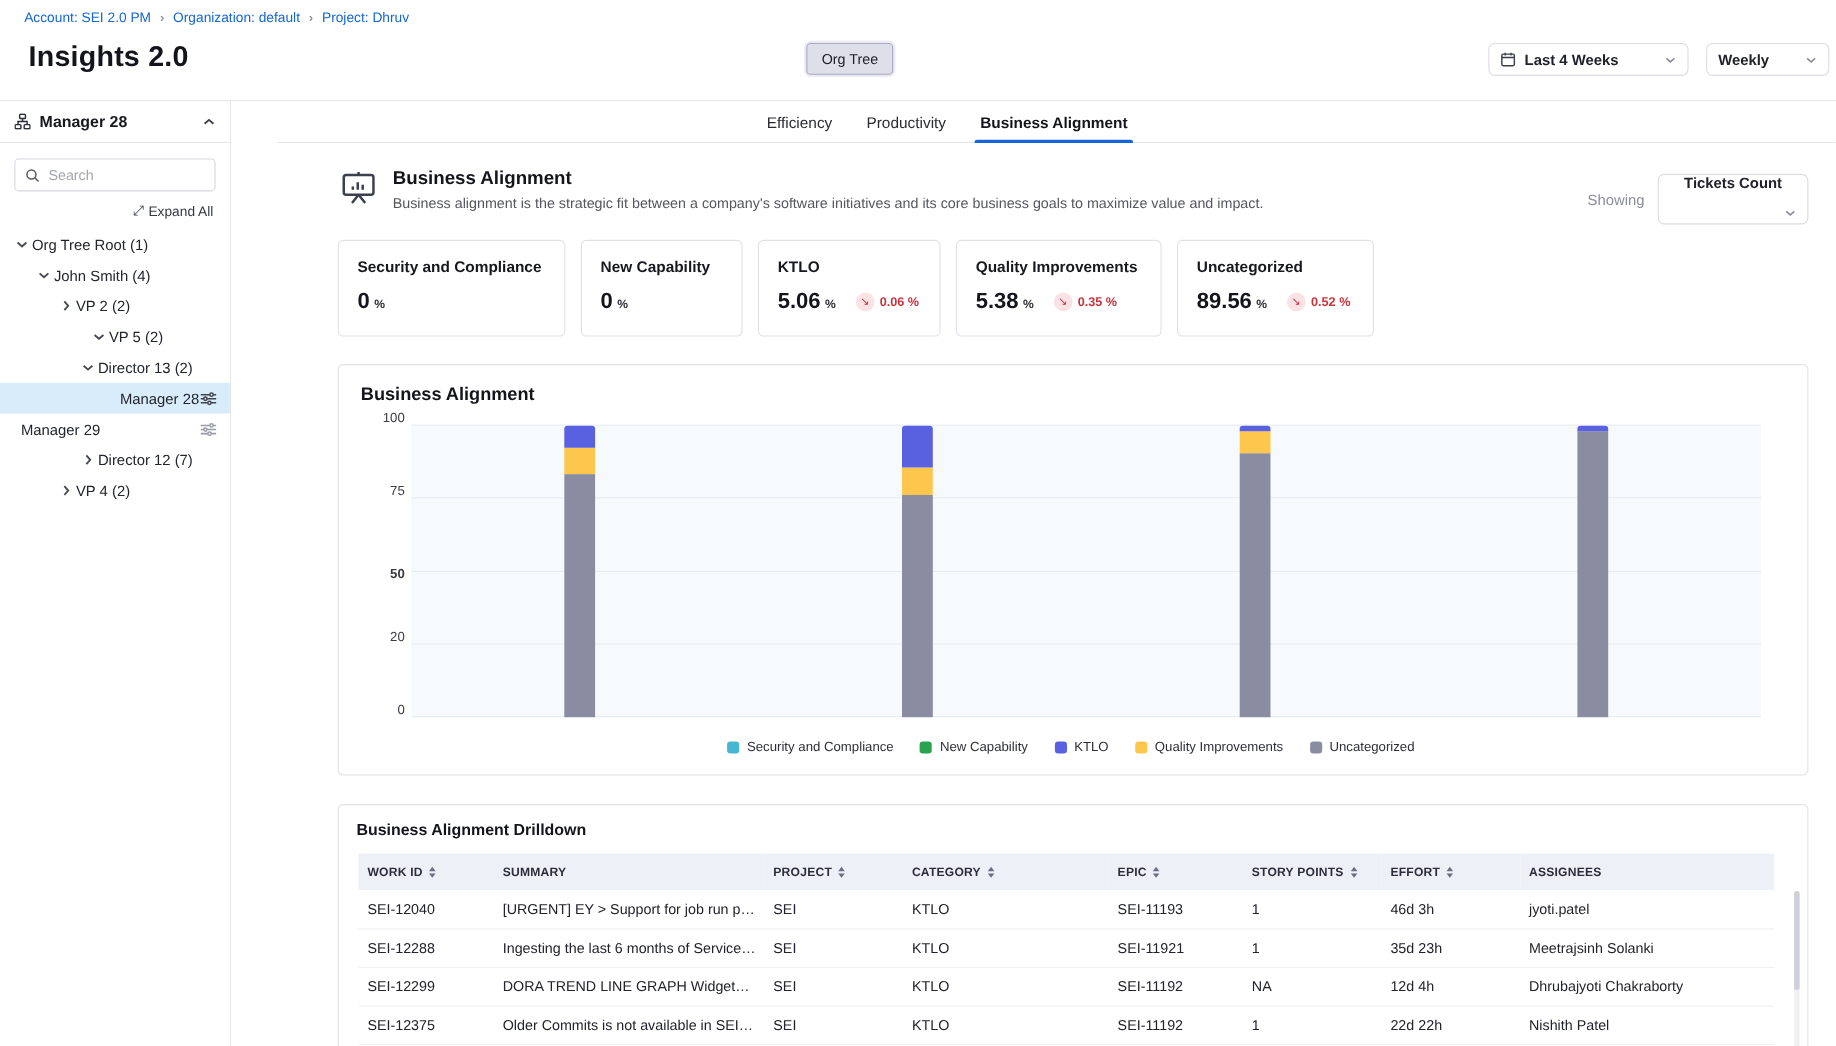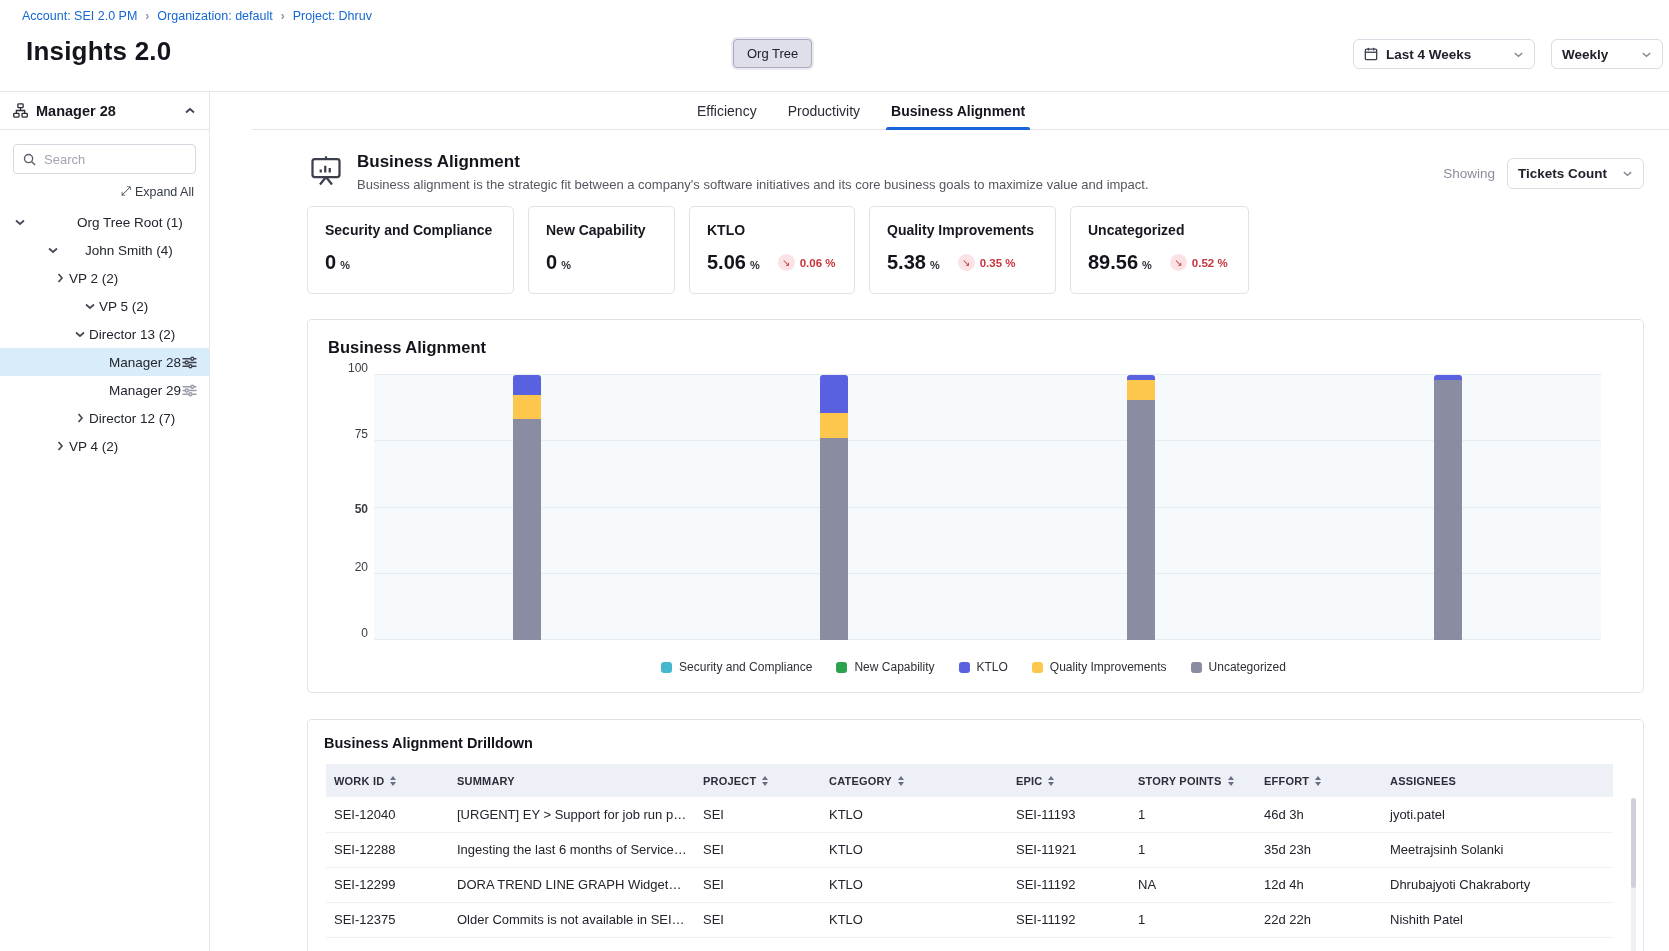--- a/index.html
+++ b/index.html
@@ -51,22 +51,22 @@
 
   .content { position:absolute; top:38px; left:0; right:0; bottom:-200px; padding:0 25px 0 55px; overflow:hidden; }
 
   
   .section-row { margin-top:22px; display:flex; align-items:flex-start; }
   .section-icon { width:38px; height:38px; margin-right:12px; color:#3c3f4c; }
   .section-title { font-size:17px; font-weight:700; color:#14151c; }
   .section-desc { font-size:13px; color:#55565f; margin-top:5px; }
   .showing-wrap { margin-left:auto; display:flex; align-items:center; gap:12px; margin-top:6px; }
   .showing-label { font-size:13.5px; color:#8b8d9c; }
-  .showing-select { height:31px; min-width:137px; background:#fff; border:1px solid #dcdce4; border-radius:6px;
-    display:flex; align-items:center; padding:0 10px; gap:14px; font-size:13.5px; font-weight:600; color:#20212b; cursor:pointer; }
+  .showing-select { height:46px; min-width:137px; background:#fff; border:1px solid #dcdce4; border-radius:6px;
+    display:flex; align-items:center; padding:0 10px; gap:14px; font-size:13.5px; font-weight:600; color:#20212b; cursor:pointer;flex-direction:column; }
 
   
   .kpi-row { margin-top:14px; display:flex; gap:14px; }
   .kpi-card { border:1px solid #e1e1e8; border-radius:5px; background:#fff; height:88px; padding:15px 17px 0 17px; }
   .kpi-row .kpi-card:nth-child(1){ width:207px; } .kpi-row .kpi-card:nth-child(2){ width:147px; }
   .kpi-row .kpi-card:nth-child(3){ width:166px; } .kpi-row .kpi-card:nth-child(4){ width:187px; }
   .kpi-row .kpi-card:nth-child(5){ width:179px; }
   .kpi-title { font-size:14px; font-weight:700; color:#17181f; }
   .kpi-value-row { margin-top:13px; display:flex; align-items:center; }
   .kpi-value { font-size:20px; font-weight:700; color:#14151c; }
@@ -172,29 +172,29 @@
           <line x1="9.4" y1="9.4" x2="13" y2="13"></line>
       </svg>
     </span>
     <input type="text" placeholder="Search" style="">
   </div>
   <div class="expand-all">
     <span>⤢</span>
     <span>Expand All</span>
   </div>
   <div class="tree">
-      <div class="tree-row" style="padding-left: 10px; gap: 48px;">
+      <div class="tree-row" style="padding-left: 10px;">
         <span class="tree-chev icon-svg">
           <svg width="12" height="12" viewBox="0 0 12 12" fill="none" stroke="#474a55" stroke-width="1.7">
             <path d="M2 4.5 L6 8 L10 4.5"></path>
           </svg>
         </span>
         <span class="tree-label">Org Tree Root (1)</span>
       </div>
-      <div class="tree-row" style="padding-left: 43px; gap: 23px;">
+      <div class="tree-row" style="padding-left: 30px;">
         <span class="tree-chev icon-svg">
           <svg width="12" height="12" viewBox="0 0 12 12" fill="none" stroke="#474a55" stroke-width="1.7">
             <path d="M2 4.5 L6 8 L10 4.5"></path>
           </svg>
         </span>
         <span class="tree-label">John Smith (4)</span>
       </div>
       <div class="tree-row" style="padding-left: 50px;">
         <span class="tree-chev icon-svg">
           <svg width="12" height="12" viewBox="0 0 12 12" fill="none" stroke="#474a55" stroke-width="1.7">
@@ -226,21 +226,21 @@
           <svg width="15" height="13" viewBox="0 0 16 14" fill="none" stroke="#3f4350" stroke-width="1.5" stroke-linecap="round">
             <line x1="1" y1="3" x2="15" y2="3"></line>
             <circle cx="11" cy="3" r="1.6" fill="#fff"></circle>
             <line x1="1" y1="7" x2="15" y2="7"></line>
             <circle cx="5" cy="7" r="1.6" fill="#fff"></circle>
             <line x1="1" y1="11" x2="15" y2="11"></line>
             <circle cx="9" cy="11" r="1.6" fill="#fff"></circle>
           </svg>
         </span>
       </div>
-      <div class="tree-row" style="padding-left: 90px;">
+      <div class="tree-row" style="">
         <span class="tree-chev icon-svg"></span>
         <span class="tree-label">Manager 29</span>
         <span class="sliders icon-svg">
           <svg width="15" height="13" viewBox="0 0 16 14" fill="none" stroke="#9a9ca8" stroke-width="1.5" stroke-linecap="round">
             <line x1="1" y1="3" x2="15" y2="3"></line>
             <circle cx="11" cy="3" r="1.6" fill="#fff"></circle>
             <line x1="1" y1="7" x2="15" y2="7"></line>
             <circle cx="5" cy="7" r="1.6" fill="#fff"></circle>
             <line x1="1" y1="11" x2="15" y2="11"></line>
             <circle cx="9" cy="11" r="1.6" fill="#fff"></circle>

